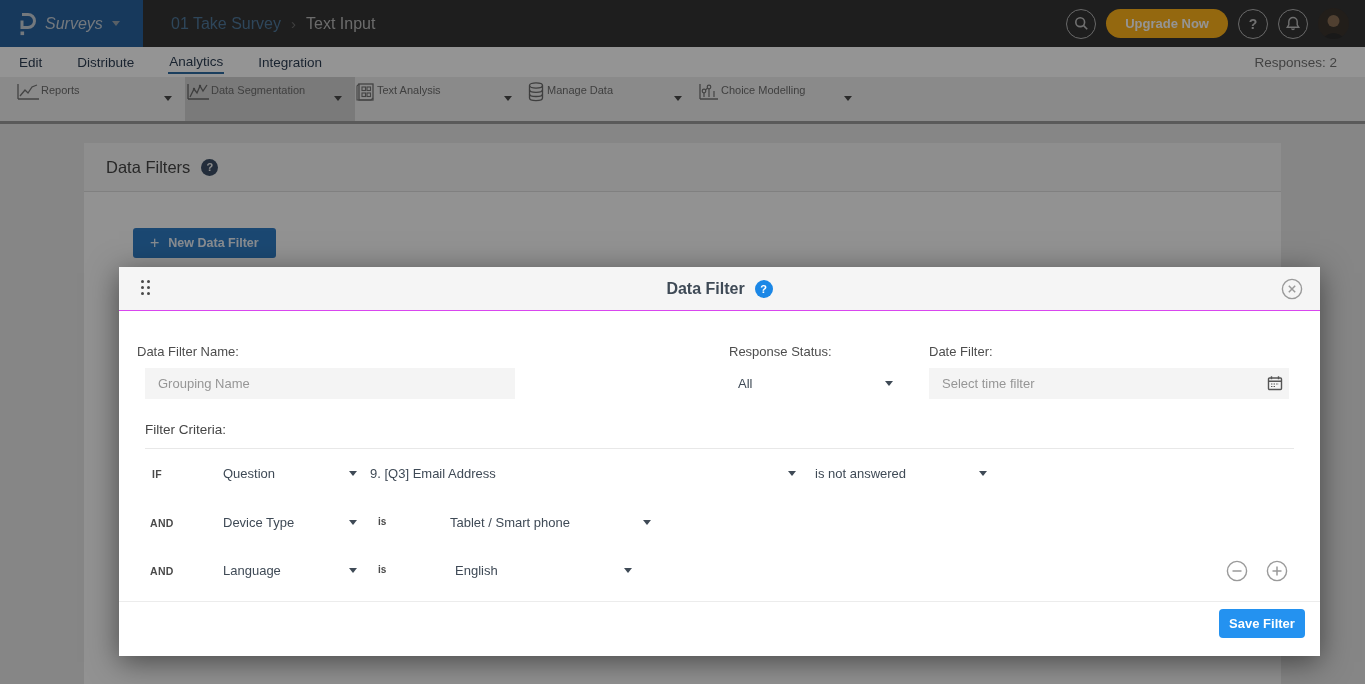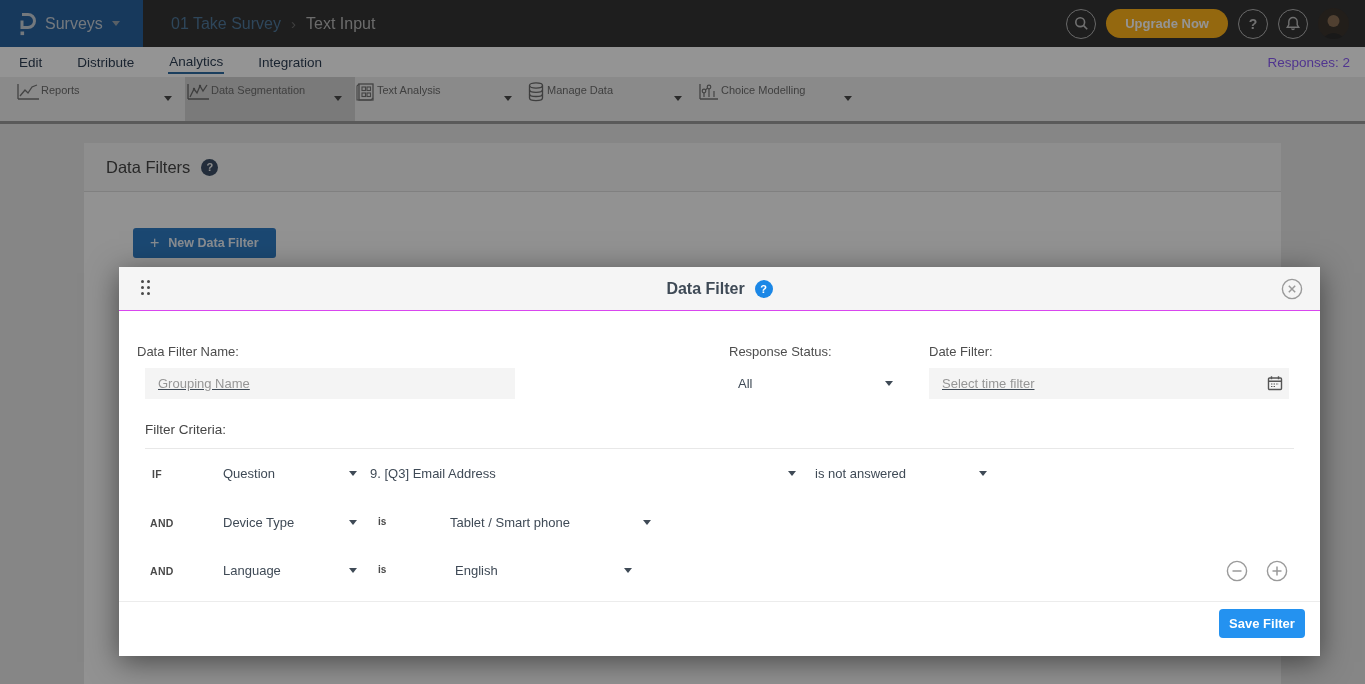--- a/index.html
+++ b/index.html
@@ -1,38 +1,38 @@
 <!DOCTYPE html>
 <html><head>
 <meta charset="utf-8">
 <style>
   * { margin:0; padding:0; box-sizing:border-box; }
   html,body { width:1365px; height:684px; overflow:hidden; }
   body { font-family:"Liberation Sans", sans-serif; background:#e7e7e7; position:relative; }
 
   
   .topbar { position:absolute; top:0; left:0; width:1365px; height:47px; background:#343434; display:flex; align-items:center; z-index:1; }
-  .logo-area { width:143px; height:47px; background:#28629f; display:flex; align-items:center; padding-left:16px; gap:9px; cursor:pointer; }
+  .logo-area { width:143px; height:47px; background:#28629f; display:flex; align-items:center; padding-left:16px; gap:9px; cursor:pointer;font-style:italic; }
   .plogo { display:block; }
   .app-name { color:#c6cfd8; font-size:16px; }
   .caret { width:0; height:0; border-left:4px solid transparent; border-right:4px solid transparent; border-top:5px solid #9aa6b0; }
   .breadcrumb { display:flex; align-items:center; gap:10px; margin-left:28px; font-size:16px; }
   .bc-link { color:#50799c; }
   .bc-sep { color:#6e6e6e; font-size:15px; }
   .bc-current { color:#b9b9b9; }
   .topbar-right { margin-left:auto; display:flex; align-items:center; gap:10px; padding-right:16px; }
   .circle-btn { width:30px; height:30px; border:1.6px solid #b5b5b5; border-radius:50%; display:flex; align-items:center; justify-content:center; color:#c2c2c2; font-size:14px; font-weight:bold; cursor:pointer; background:transparent; }
   .upgrade-btn { height:29px; padding:0 19px; border:none; border-radius:15px; background:#ffb31a; color:#fff; font-weight:bold; font-size:13px; cursor:pointer; font-family:"Liberation Sans",sans-serif; }
   .avatar { width:31px; height:31px; border-radius:50%; background:#3b342e; overflow:hidden; display:flex; align-items:flex-end; justify-content:center; cursor:pointer; }
 
   
   .tabs-row { position:absolute; top:47px; left:0; width:1365px; height:30px; background:#ffffff; display:flex; align-items:center; padding-left:18px; z-index:1; }
   .tab { font-size:13.5px; color:#2d3e53; margin-right:33px; cursor:pointer; padding:4px 1px 3px; }
   .tab.active { font-weight:normal; border-bottom:2px solid #2d6ca2; }
-  .responses { margin-left:auto; padding-right:15px; font-size:13.5px; color:#8b5cf6; }
+  .responses { margin-left:auto; padding-right:28px; font-size:13.5px; color:#737373; }
 
   
   .toolbar { position:absolute; top:77px; left:0; width:1365px; height:47px; background:#eeeeee; border-bottom:3px solid #9b9b9b; display:flex; padding-left:15px; z-index:1; }
   .tool-item { width:170px; height:44px; position:relative; display:flex; flex-direction:row; align-items:flex-start; padding-top:5px; cursor:pointer; }
   .tool-item.selected { background:#d2d2d2; }
   .tool-item .t-caret { position:absolute; right:13px; top:19px; border-top-color:#4a4a4a; }
   .tool-label { font-size:11px; color:#6e6e6e; margin-top:2px; }
   .tool-icon { height:20px; display:flex; align-items:center; }
 
   
@@ -52,21 +52,21 @@
   .modal { position:absolute; left:119px; top:267px; width:1201px; height:389px; background:#ffffff; z-index:60; box-shadow:0 6px 28px rgba(0,0,0,0.5); }
   .modal-head { position:absolute; top:0; left:0; width:100%; height:44px; background:#f5f5f5; border-bottom:1px solid #d946ef; }
   .drag-handle { position:absolute; left:22px; top:13px; display:grid; grid-template-columns:3px 3px; grid-gap:3px; cursor:grab; }
   .drag-handle i { width:3px; height:3px; border-radius:50%; background:#4a4a4a; }
   .modal-title-wrap { position:absolute; left:0; top:0; width:100%; height:44px; display:flex; align-items:center; justify-content:center; gap:10px; }
   .modal-title { font-size:16px; font-weight:bold; color:#3f4a56; }
   .help-badge-blue { width:18px; height:18px; border-radius:50%; background:#1b87e6; color:#fff; font-size:11px; font-weight:bold; display:flex; align-items:center; justify-content:center; cursor:pointer; }
   .modal-close { position:absolute; right:17px; top:11px; width:22px; height:22px; cursor:pointer; }
 
   .m-label { position:absolute; font-size:13px; color:#4d4d4d; }
-  .m-input { position:absolute; height:31px; background:#f4f4f4; border:none; font-size:13px; color:#3f4a56; padding:0 13px; font-family:"Liberation Sans",sans-serif; outline:none;text-decoration:underline; }
+  .m-input { position:absolute; height:31px; background:#f4f4f4; border:none; font-size:13px; color:#3f4a56; padding:0 13px; font-family:"Liberation Sans",sans-serif; outline:none; }
   .m-input::placeholder { color:#969696; }
   .dd { position:absolute; display:flex; align-items:center; justify-content:space-between; cursor:pointer; font-size:13px; color:#3f4a56; }
   .dd .caret { border-top-color:#3f4a56; }
   .cal-icon { position:absolute; pointer-events:none; }
   .m-divider { position:absolute; left:26px; right:26px; height:1px; background:#e8e8e8; }
   .conj { position:absolute; font-size:10.5px; font-weight:bold; color:#4a4a4a; letter-spacing:0.3px; }
   .is-label { position:absolute; font-size:10px; font-weight:bold; color:#4a4a4a; }
   .row-icon-btn { position:absolute; width:22px; height:22px; cursor:pointer; }
   .modal-footer-divider { position:absolute; top:334px; left:0; width:100%; height:1px; background:#ececec; }
   .save-btn { position:absolute; left:1100px; top:342px; width:86px; height:29px; background:#2492f0; border:none; border-radius:4px; color:#fff; font-size:13px; font-weight:bold; cursor:pointer; font-family:"Liberation Sans",sans-serif; }

